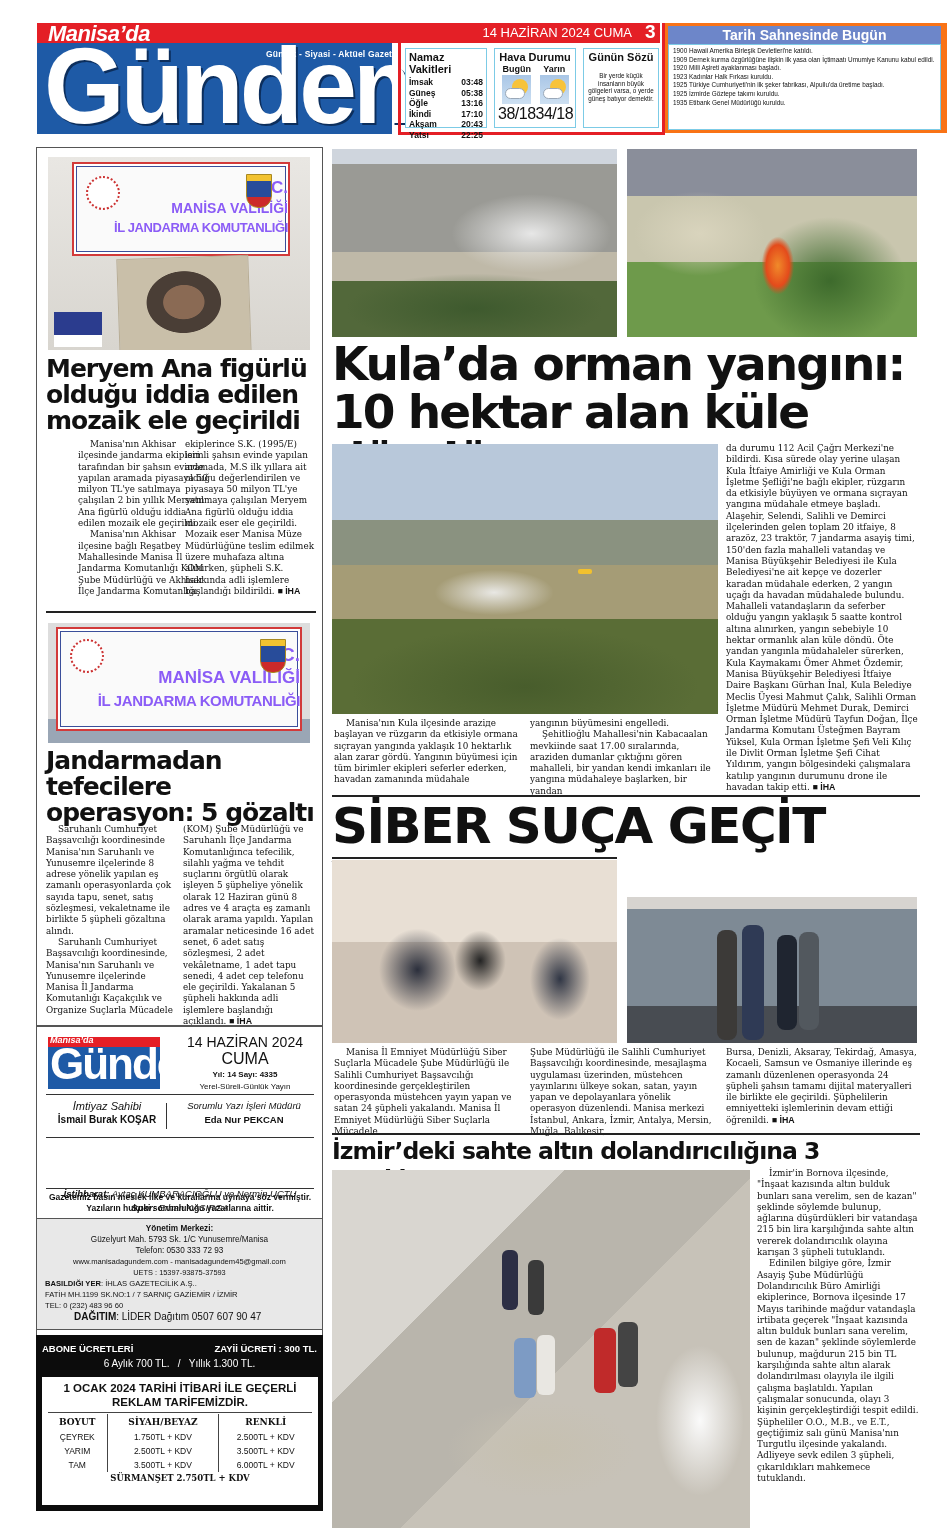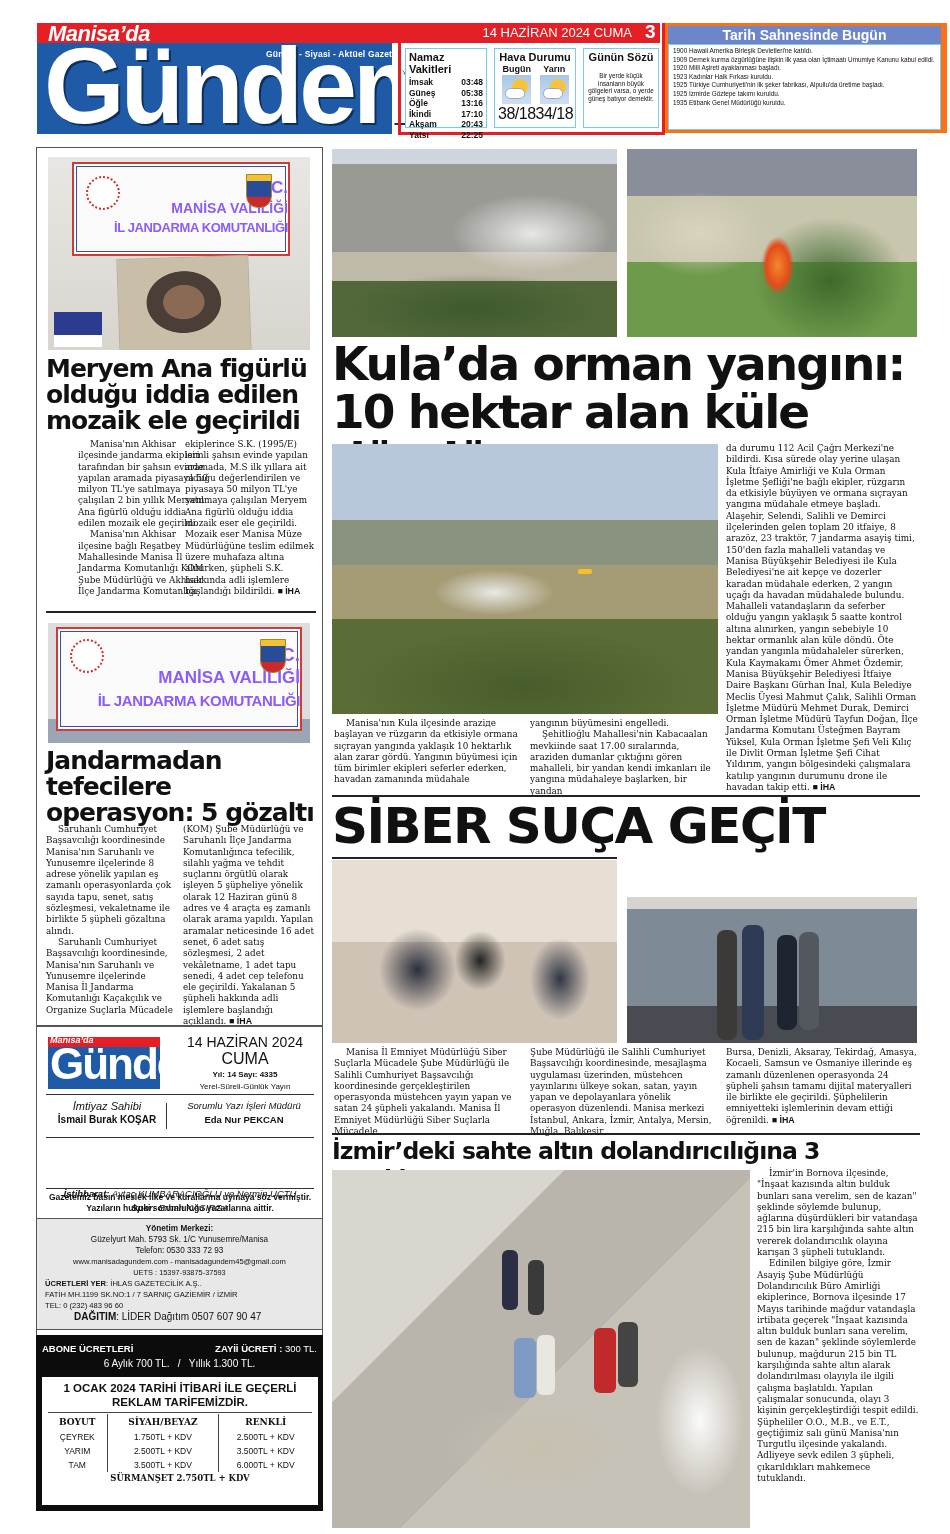--- a/index.html
+++ b/index.html
@@ -216,30 +216,30 @@
 </div>
 <div class="abs" style="left:46px;top:1188px;width:268px;height:1px;background:#333;"></div>
 <div class="abs sans" style="left:46px;top:1192px;width:268px;text-align:center;font:bold 8.5px/11px 'Liberation Sans',sans-serif;">Gazetemiz basın meslek ilke ve kurallarına uymaya söz vermiştir. Yazıların hukuki sorumluluğu yazarlarına aittir.</div>
 
 <div class="abs" style="left:36px;top:1218px;width:287px;height:112px;background:#e8e8e8;border:1.5px solid #555;padding:4px 8px;font:8.2px/11px 'Liberation Sans',sans-serif;">
   <div style="text-align:center;font-weight:bold;">Yönetim Merkezi:</div>
   <div style="text-align:center;">Güzelyurt Mah. 5793 Sk. 1/C Yunusemre/Manisa</div>
   <div style="text-align:center;">Telefon: 0530 333 72 93</div>
   <div style="text-align:center;font-size:7.6px;">www.manisadagundem.com - manisadagundem45@gmail.com</div>
   <div style="text-align:center;font-size:7.4px;">UETS : 15397-93875-37593</div>
-  <div style="font-size:7.6px;"><b>ÜCRETLERİ YER</b><span>: İHLAS GAZETECİLİK A.Ş..</span></div>
+  <div style="font-size:7.6px;"><b>BASILDIĞI YER</b><span>: İHLAS GAZETECİLİK A.Ş..</span></div>
   <div style="font-size:7.6px;">FATİH MH.1199 SK.NO:1 / 7 SARNIÇ GAZİEMİR / İZMİR</div>
   <div style="font-size:7.6px;">TEL: 0 (232) 483 96 60</div>
   <div style="font-size:10px;margin-left:29px;"><b>DAĞITIM</b><span>: LİDER Dağıtım 0507 607 90 47</span></div>
 </div>
 
 <div class="abs dark-box" style="left:36px;top:1335px;width:287px;height:176px;">
   <div style="display:flex;justify-content:space-between;padding:8px 6px 0 6px;font:bold 9.5px 'Liberation Sans',sans-serif;">
     <span>ABONE ÜCRETLERİ</span>
-    <span><span>ZAYİİ ÜCRETİ :</span> <span style="font-weight:normal;">300 TL.</span></span>
+    <span><span>ZAYİİ ÜCRETİ :</span> <span style="font-weight:bold;">300 TL.</span></span>
   </div>
   <div style="text-align:center;font:10px 'Liberation Sans',sans-serif;margin-top:4px;white-space:pre;">6 Aylık 700 TL.   /   Yıllık 1.300 TL.</div>
   <div style="position:absolute;left:6px;top:42px;width:276px;height:128px;background:#fff;color:#111;padding:4px 6px;">
     <div style="text-align:center;font:bold 11.5px/14px 'Liberation Sans',sans-serif;padding:0 12px;">1 OCAK 2024 TARİHİ İTİBARİ İLE GEÇERLİ REKLAM TARİFEMİZDİR.</div>
     <div style="height:1px;background:#444;margin:3px 0 1px;"></div>
     <table class="rates">
       <thead>
           <tr id="rates-head">
             <th>BOYUT</th>
             <th>SİYAH/BEYAZ</th>

